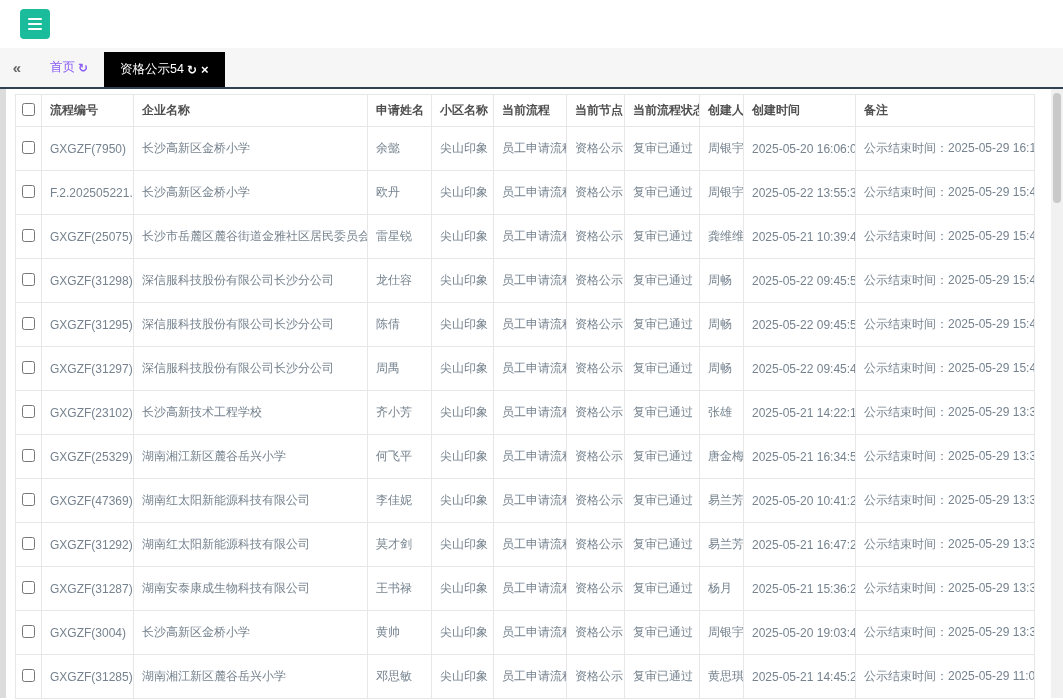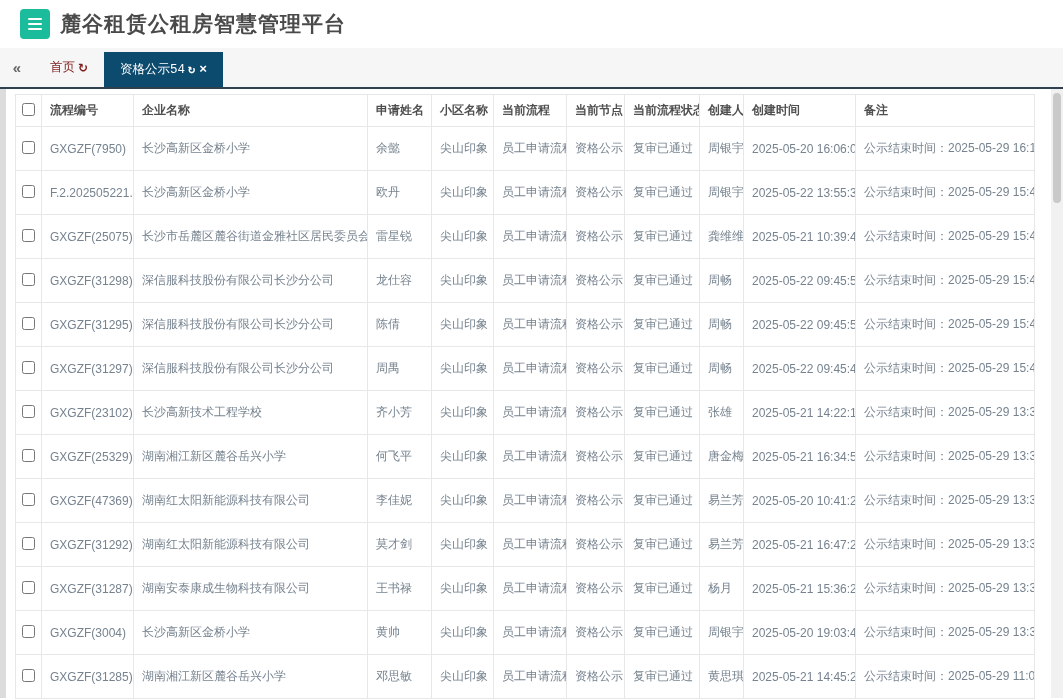--- a/index.html
+++ b/index.html
@@ -11,23 +11,23 @@
   .menu-btn { width:30px; height:30px; background:#1abc9c; border:none; border-radius:4px;
     display:flex; flex-direction:column; justify-content:center; align-items:center; gap:3px; cursor:pointer; }
   .menu-btn span { display:block; width:14px; height:2px; background:#fff; border-radius:1px; }
   .app-title { margin-left:10px; font-size:21px; font-weight:bold; color:#4a4a4a; letter-spacing:1px; }
 
   
   .tab-bar { height:41px; background:#f6f6f6; border-bottom:2px solid #2f4050;
     display:flex; align-items:stretch; }
   .collapse-btn { width:34px; display:flex; align-items:center; justify-content:center;
     color:#666; font-size:15px; font-weight:bold; cursor:pointer; }
-  .tab { display:flex; align-items:center; padding:0 16px; font-size:12.5px; color:#7f1d1d; cursor:pointer; }
+  .tab { display:flex; align-items:center; padding:0 16px; font-size:12.5px; color:#8b5cf6; cursor:pointer; }
   .tab .refresh { margin-left:3px; font-weight:bold; font-size:12px; }
-  .tab.active { background:#0c4a6e; color:#fff; margin-top:4px; padding-top:0;font-family:Liberation Mono, monospace; }
+  .tab.active { background:#000000; color:#fff; margin-top:4px; padding-top:0; }
   .tab.active .close { margin-left:4px; font-weight:bold; font-size:13px; }
 
   
   .content { position:relative; height:609px; background:#fff; }
   .left-strip { position:absolute; left:0; top:0; width:6px; height:100%; background:#dcdcdc; }
   .v-scrollbar { position:absolute; right:0; top:0; width:12px; height:100%; background:#f1f1f1; }
   .v-scrollbar .thumb { position:absolute; top:4px; left:2px; width:8px; height:110px;
     background:#c9c9c9; border-radius:4px; }
 
   table.grid { position:absolute; left:15px; top:5px; border-collapse:collapse; table-layout:fixed;
@@ -45,21 +45,20 @@
 </style>
 </head>
 <body>
 
 <div class="app-header">
   <button class="menu-btn">
     <span></span>
     <span></span>
     <span></span>
   </button>
-  <div class="app-title">麓谷租赁公租房智慧管理平台</div>
 </div>
 
 <div class="tab-bar">
   <div class="collapse-btn">
     <span>«</span>
   </div>
   <div class="tab">
     <span>首页</span>
     <span class="refresh">↻</span>
   </div>

